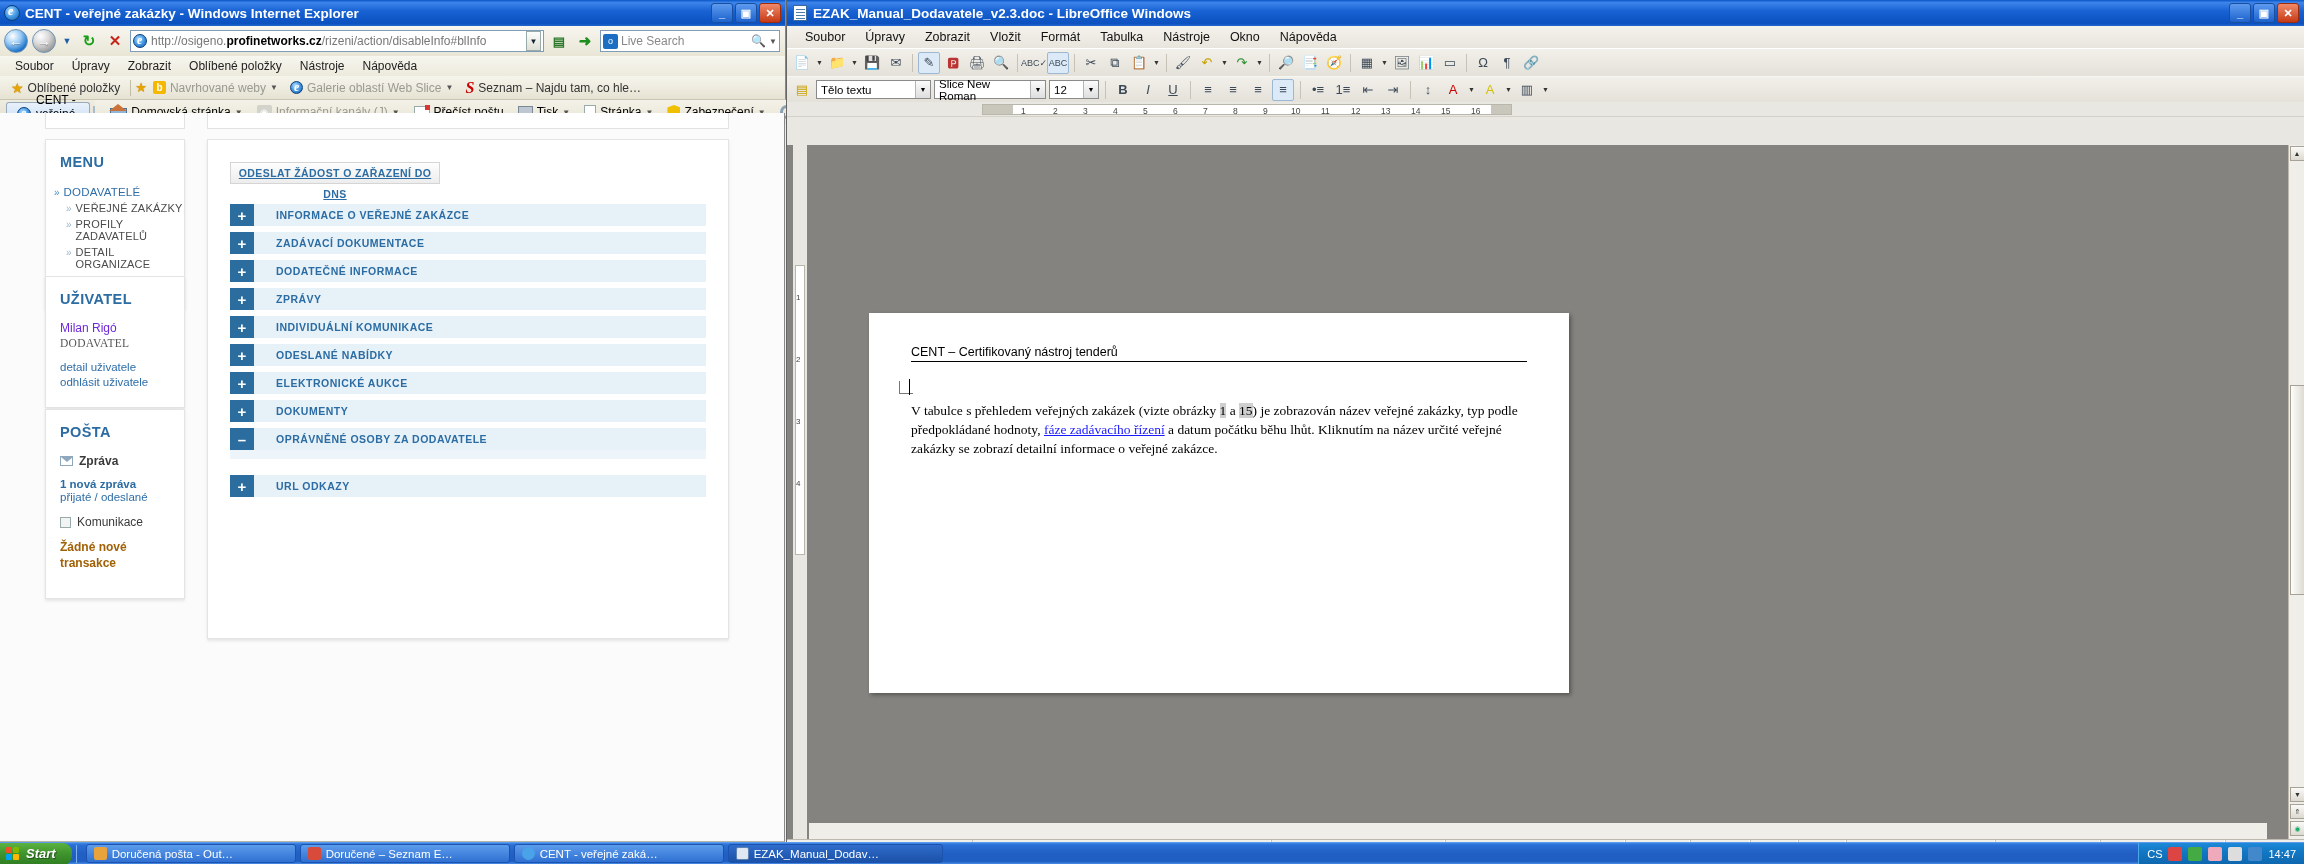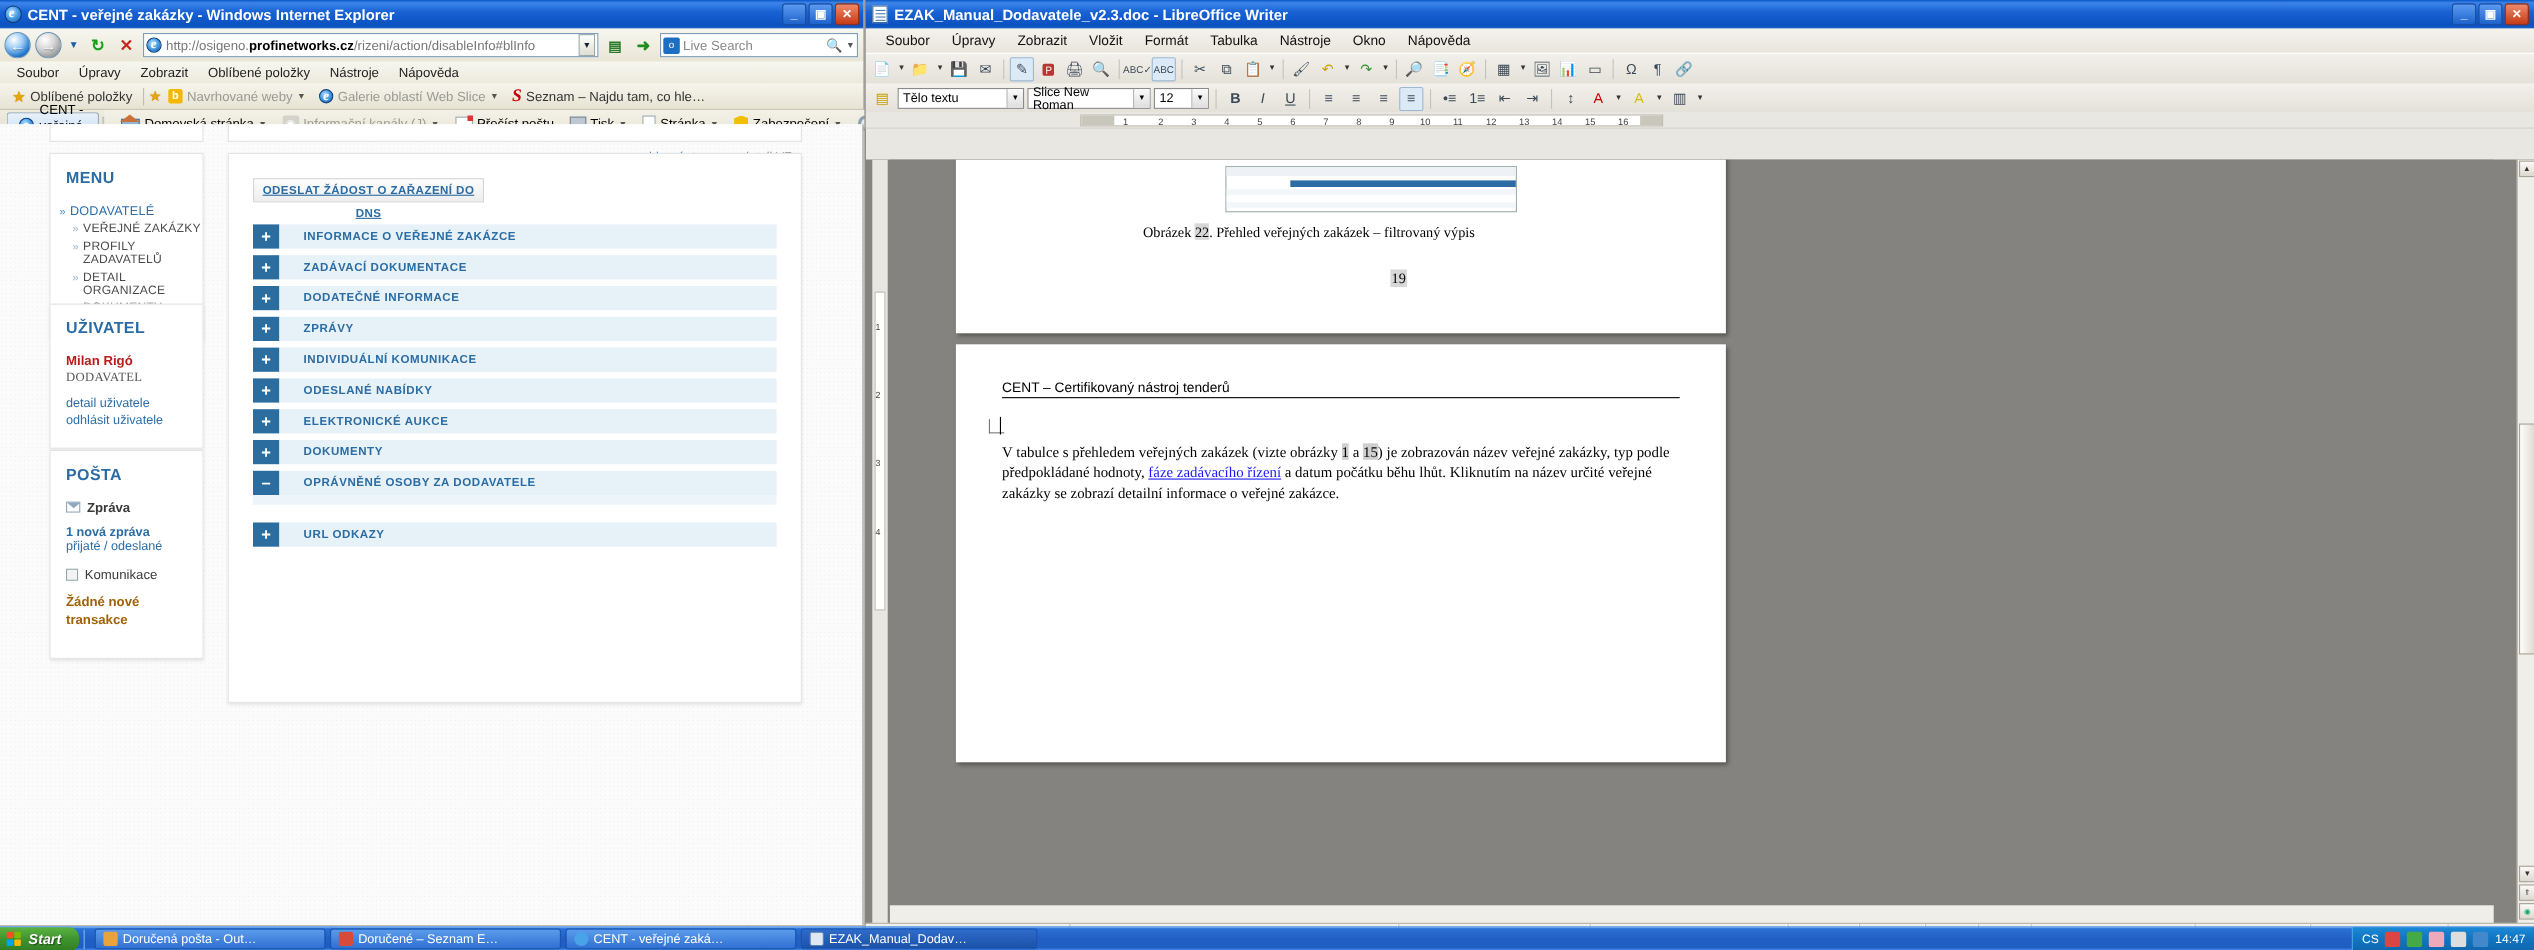--- a/index.html
+++ b/index.html
@@ -111,21 +111,21 @@
   #menu-card{position:absolute;left:45px;top:26px;width:140px;padding:14px 0 20px 0;}
   #user-card{position:absolute;left:45px;top:163px;width:140px;padding:14px 0 16px 0;}
   #post-card{position:absolute;left:45px;top:296px;width:140px;padding:14px 0 16px 0;height:190px;}
   .card h3{margin:0 0 14px 14px;font-size:14.5px;color:#2b6ca3;letter-spacing:.4px;font-weight:bold;}
   .mnu{list-style:none;margin:0;padding:0;}
   .mnu li{display:flex;align-items:baseline;gap:6px;padding:2px 0 2px 10px;font-size:11px;color:#4b4b4b;letter-spacing:.2px;}
   .mnu li.lvl0{color:#2e6ea8;padding-left:8px;font-size:11.5px;}
   .chev{color:#9bb4c9;font-size:10px;letter-spacing:-2px;}
   .mnu li.lvl0 .chev{color:#4a90c8;}
   .mnu li.sub{padding-left:20px;}
-  .uname{margin:0 0 2px 14px;font-size:12px;font-weight:bold;color:#b91c1c;}
+  .uname{margin:0 0 2px 14px;font-size:12px;font-weight:normal;color:#6d28d9;}
   .urole{margin:0 0 12px 14px;font-size:11.5px;color:#555;letter-spacing:.3px;font-family:Liberation Serif, serif;}
   .ulink{display:block;margin:0 0 3px 14px;font-size:11.5px;color:#2e6ea8;text-decoration:none;}
   .postrow{display:flex;align-items:center;gap:6px;margin:0 0 10px 14px;font-size:12px;color:#3a3a3a;font-weight:bold;}
   .env{width:13px;height:10px;border:1px solid #8fa8bd;background:#fff;position:relative;flex:none;}
   .env:after{content:"";position:absolute;left:0;top:0;width:0;height:0;border-left:6px solid transparent;border-right:6px solid transparent;border-top:5px solid #8fa8bd;}
   .sqico{width:11px;height:11px;border:1px solid #9aa;background:#f3f3f3;flex:none;}
   .postnew{margin:0 0 1px 14px;font-size:11.5px;color:#2b6ca3;font-weight:bold;}
   .postsub{margin:0 0 12px 14px;font-size:11.5px;color:#2e6ea8;}
   .postnone{margin:0 0 0 14px;font-size:12px;color:#a16207;font-weight:bold;line-height:1.35;}
 
@@ -497,21 +497,21 @@
         <span>100%</span>
         <span class="tri">▼</span>
       </span>
     </div>
   </div>
 
   <div class="win" id="lo-window">
 
     <div id="lo-title">
       <span class="doc-ico"></span>
-      <span class="tb-title">EZAK_Manual_Dodavatele_v2.3.doc - LibreOffice Writer</span>
+      <span class="tb-title">EZAK_Manual_Dodavatele_v2.3.doc - LibreOffice Windows</span>
       <span class="tb-btns">
         <span class="tb-btn">_</span>
         <span class="tb-btn">▣</span>
         <span class="tb-btn close">✕</span>
       </span>
     </div>
 
     <div id="lo-menu">
       <span>Soubor</span>
       <span>Úpravy</span>
@@ -631,33 +631,20 @@
       <div class="vruler">
         <div class="vstrip"></div>
         <span class="vnum" style="top:148px">1</span>
         <span class="vnum" style="top:210px">2</span>
         <span class="vnum" style="top:272px">3</span>
         <span class="vnum" style="top:334px">4</span>
       </div>
 
       <div class="docarea">
 
-        <div class="page" id="pg1">
-          <div class="pg-shot">
-            <div class="hdr"></div>
-            <div class="rowblue"></div>
-            <div class="r" style="top:20px;background:#f2f6fa"></div>
-            <div class="r" style="top:26px;background:#fff"></div>
-            <div class="r" style="top:32px;background:#f2f6fa"></div>
-          </div>
-          <div class="caption">
-            <span>Obrázek </span><span class="gr">22</span><span>. Přehled veřejných zakázek – filtrovaný výpis</span>
-          </div>
-          <div class="pgnum">19</div>
-        </div>
 
         <div class="page" id="pg2">
           <div class="cornermark2"></div>
           <div class="cornermark"></div>
           <div class="hdr-txt">
             <span>CENT – Certifikovaný nástroj tenderů</span>
           </div>
           <div class="hdr-line"></div>
           <div class="caret"></div>
           <div class="body-txt">

